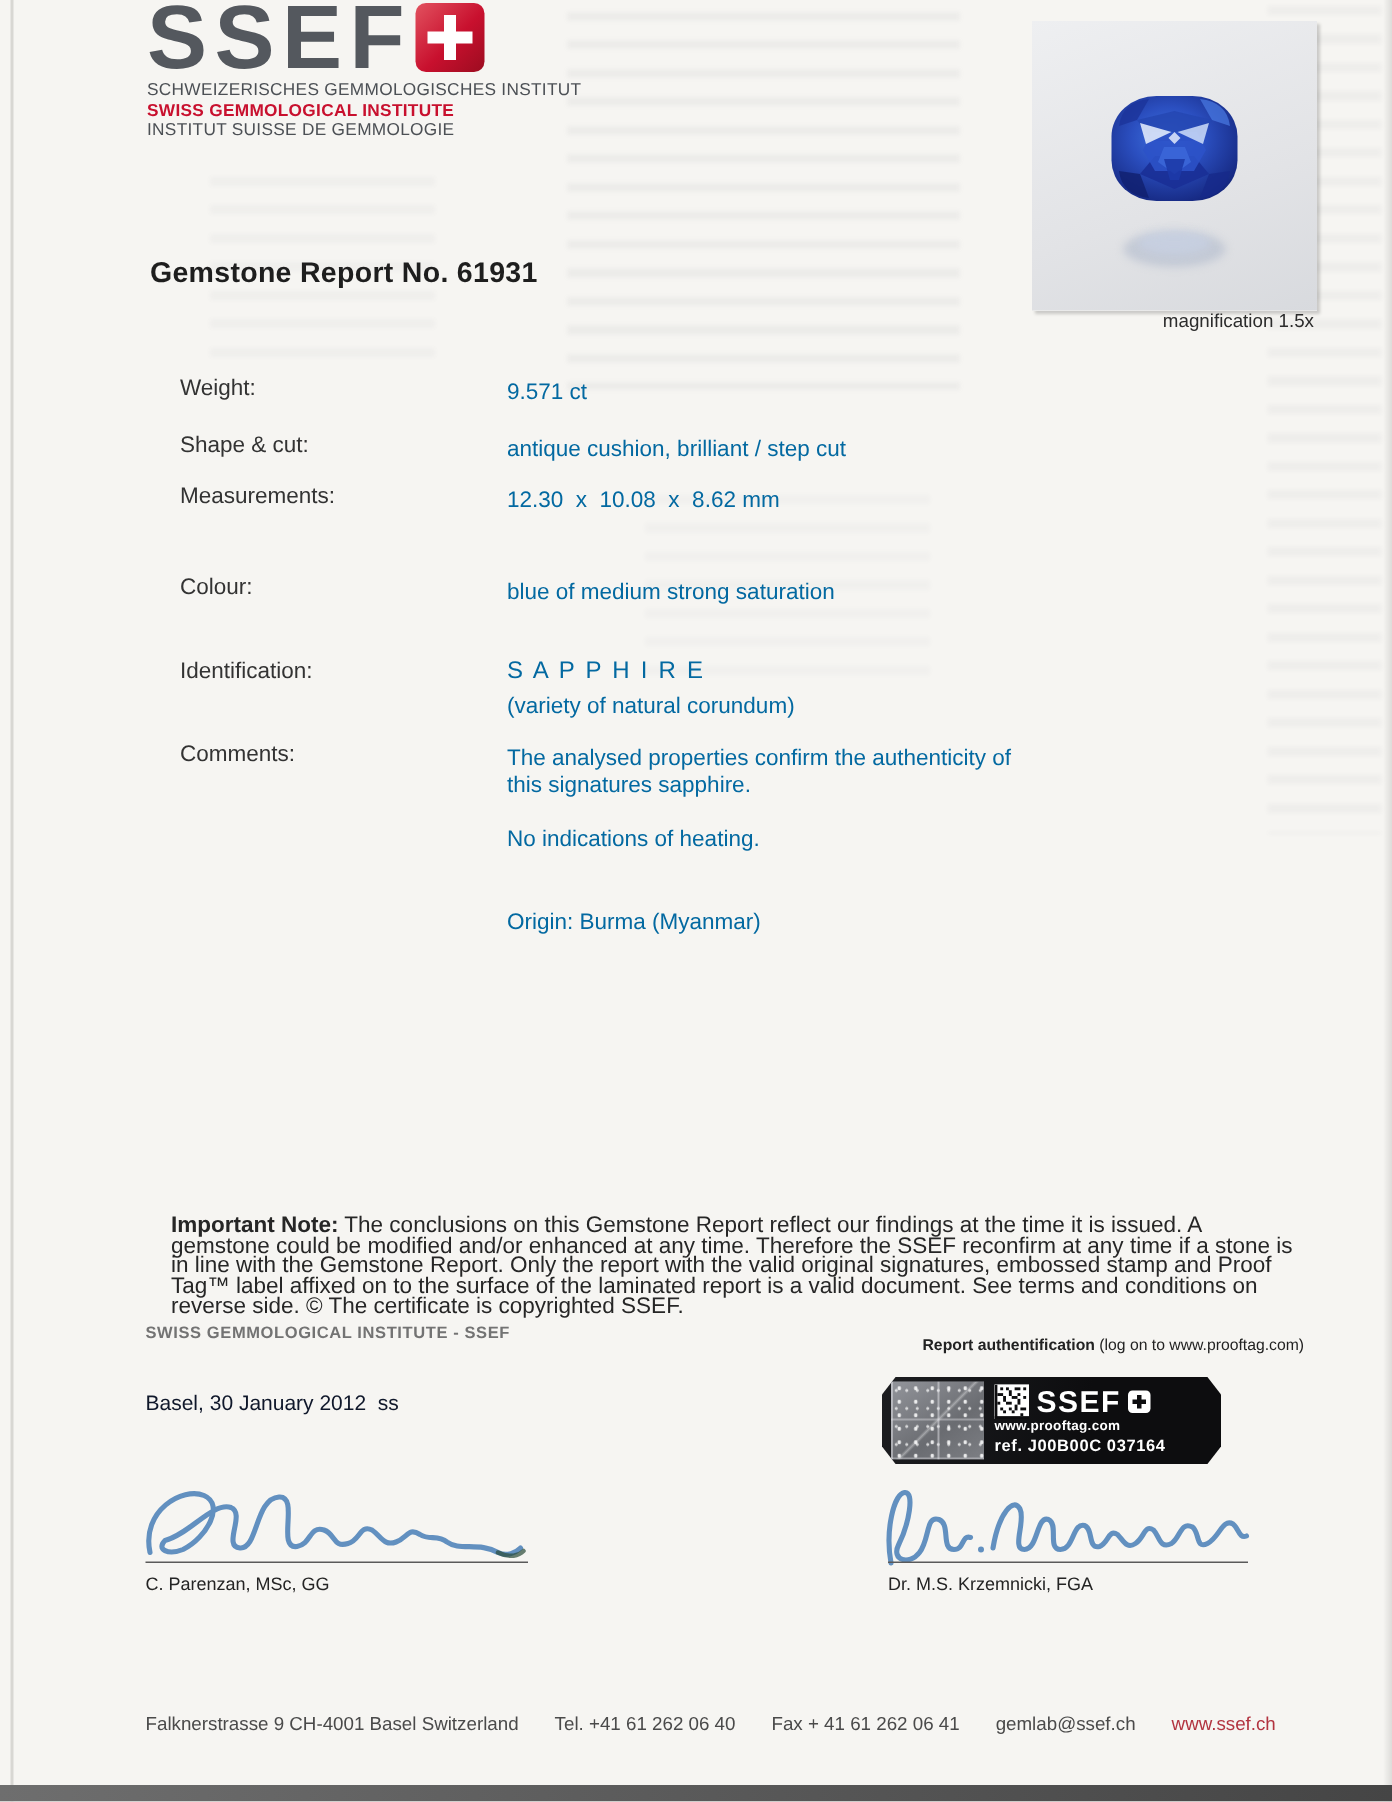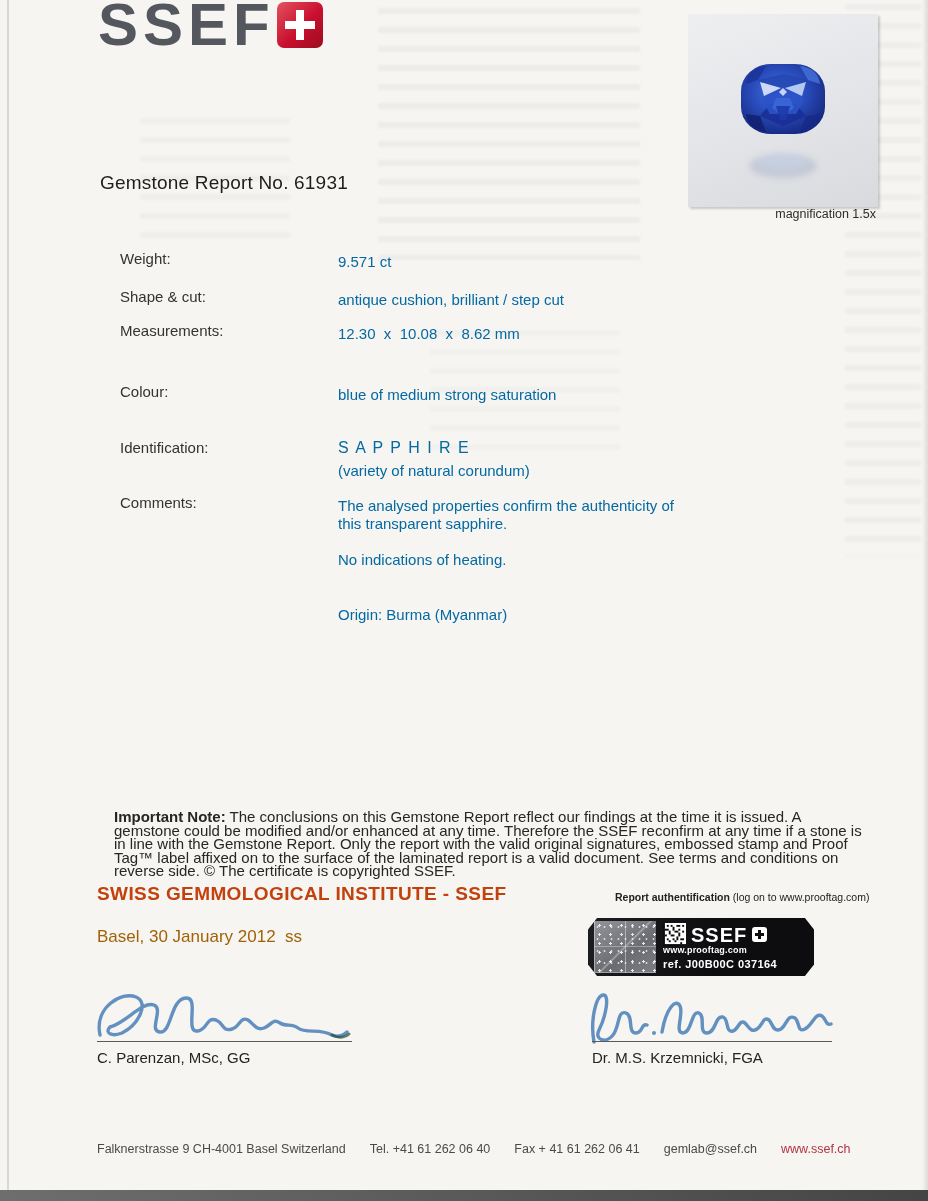--- a/index.html
+++ b/index.html
@@ -46,21 +46,21 @@
   
   .photo { position:absolute; left:688px; top:14px; width:190px; height:193px;
            background:linear-gradient(160deg,#eeeff1 0%,#e2e3e6 60%,#d8dade 100%);
            box-shadow:2px 2px 2px rgba(0,0,0,.18); }
   .photo svg { display:block; }
   .photo-caption { position:absolute; left:688px; top:207px; width:188px;
                    text-align:right; font-size:12.5px; color:#2c2c2c; }
 
   
   .report-title { position:absolute; left:100px; top:172px;
-                  font-size:19px; font-weight:400; color:#1e1e1e; letter-spacing:.2px; }
+                  font-size:19px; font-weight:700; color:#1e1e1e; letter-spacing:.2px; }
 
   
   .lbl { position:absolute; left:120px; font-size:15px; color:#333; }
   .val { position:absolute; left:338px; font-size:15px; color:#0369a1; white-space:pre; }
   .lbl.weight { top:250px; }       .val.weight { top:253px; }
   .lbl.shape  { top:288px; }       .val.shape  { top:291px; }
   .lbl.meas   { top:322px; }       .val.meas   { top:325px; }
   .lbl.colour { top:383px; }       .val.colour { top:386px; }
   .lbl.ident  { top:439px; }
   .val.ident  { top:439px; font-size:16px; letter-spacing:1.5px; }
@@ -69,24 +69,24 @@
   .val.comments-1 { top:497px; width:345px; white-space:normal; line-height:18px; }
   .val.no-heat  { top:551px; }
   .val.origin   { top:606px; }
 
   
   .note { position:absolute; left:114px; top:810px; width:752px;
           font-size:15px; line-height:13.5px; color:#262626; }
   .note b { font-weight:700; }
 
   
-  .institute { position:absolute; left:97px; top:883px; font-size:19px;
-               font-weight:700; letter-spacing:.4px; color:#c2410c; }
-  .date-line { position:absolute; left:97px; top:927px; font-size:17px;
-               color:#a16207; white-space:pre; }
+  .institute { position:absolute; left:97px; top:883px; font-size:11px;
+               font-weight:700; letter-spacing:.4px; color:#737373; }
+  .date-line { position:absolute; left:97px; top:927px; font-size:14px;
+               color:#0f172a; white-space:pre; }
 
   
   .auth-label { position:absolute; left:583px; top:891px; font-size:10.5px; color:#222;padding-left:32px; }
   .auth-label b { font-weight:700; }
   .sticker { position:absolute; left:588px; top:918px; width:226px; height:58px;
              background:linear-gradient(100deg,#1c1d20,#0d0d0f 60%);
              clip-path:polygon(4% 0, 96% 0, 100% 20%, 100% 80%, 96% 100%, 4% 100%, 0 80%, 0 20%);
              display:flex; align-items:stretch; }
   .bubble-zone { width:62px; margin:3px 0 3px 6px;
              background:linear-gradient(145deg,#93959b 0%,#6a6c71 60%,#7d7f84 100%);
@@ -112,21 +112,21 @@
   .sticker-url { font-size:9px; font-weight:700; text-align:left; margin-top:-1px; letter-spacing:.2px; }
   .sticker-ref { font-size:11px; font-weight:700; margin-top:3px; letter-spacing:.4px; }
 
   
   .sig-svg { position:absolute; }
   .sig-svg.left  { left:92px;  top:985px; }
   .sig-svg.right { left:586px; top:988px; }
   .sig-line { position:absolute; top:1041px; height:1px; background:#5a5a5a; }
   .sig-line.left  { left:97px;  width:255px; }
   .sig-line.right { left:592px; width:240px; }
-  .sig-name { position:absolute; top:1049px; font-size:15px; color:#242424; }
+  .sig-name { position:absolute; top:1049px; font-size:12px; color:#242424; }
   .sig-name.left  { left:97px; }
   .sig-name.right { left:592px; }
 
   
   .footer { position:absolute; left:97px; top:1142px; display:flex; gap:24px;
             font-size:12.5px; color:#4a4a4a; }
   .footer .web { color:#b23440; }
 </style>
 </head>
 <body>
@@ -139,20 +139,25 @@
 <div class="ghost g3"></div>
 <div class="ghost g4"></div>
 
 <div class="logo-block">
   <div class="logo-row">
     <div class="logo-text">SSEF</div>
     <div class="cross-box">
       <span class="cross-v"></span>
         <span class="cross-h"></span>
     </div>
+  </div>
+  <div class="taglines">
+    <div class="tag-de">SCHWEIZERISCHES GEMMOLOGISCHES INSTITUT</div>
+    <div class="tag-en">SWISS GEMMOLOGICAL INSTITUTE</div>
+    <div class="tag-fr">INSTITUT SUISSE DE GEMMOLOGIE</div>
   </div>
 </div>
 
 <div class="photo">
   <svg width="190" height="193" viewBox="0 0 190 193">
     <defs>
       <radialGradient id="gemBody" cx="45%" cy="40%" r="65%">
         <stop offset="0%" stop-color="#3f74e0"></stop>
         <stop offset="45%" stop-color="#2b4fc0"></stop>
         <stop offset="100%" stop-color="#15277f"></stop>
@@ -199,21 +204,21 @@
 <div class="val meas">12.30  x  10.08  x  8.62 mm</div>
 
 <div class="lbl colour">Colour:</div>
 <div class="val colour">blue of medium strong saturation</div>
 
 <div class="lbl ident">Identification:</div>
 <div class="val ident">S A P P H I R E</div>
 <div class="val ident-sub">(variety of natural corundum)</div>
 
 <div class="lbl comments">Comments:</div>
-<div class="val comments-1">The analysed properties confirm the authenticity of this transparent sapphire.</div>
+<div class="val comments-1">The analysed properties confirm the authenticity of this signatures sapphire.</div>
 <div class="val no-heat">No indications of heating.</div>
 <div class="val origin">Origin: Burma (Myanmar)</div>
 
 <div class="note">
   <b>Important Note:</b><span> The conclusions on this Gemstone Report reflect our findings at the time it is issued. A gemstone could be modified and/or enhanced at any time. Therefore the SSEF reconfirm at any time if a stone is in line with the Gemstone Report. Only the report with the valid original signatures, embossed stamp and Proof Tag™ label affixed on to the surface of the laminated report is a valid document. See terms and conditions on reverse side. © The certificate is copyrighted SSEF.</span>
 </div>
 
 <div class="institute">SWISS GEMMOLOGICAL INSTITUTE - SSEF</div>
 <div class="date-line">Basel, 30 January 2012  ss</div>
 

